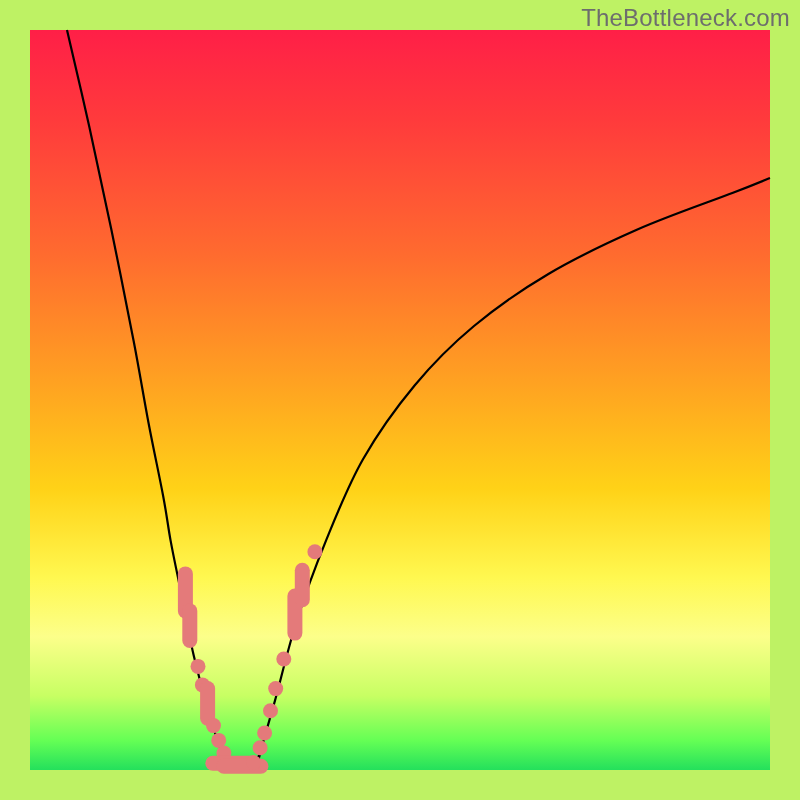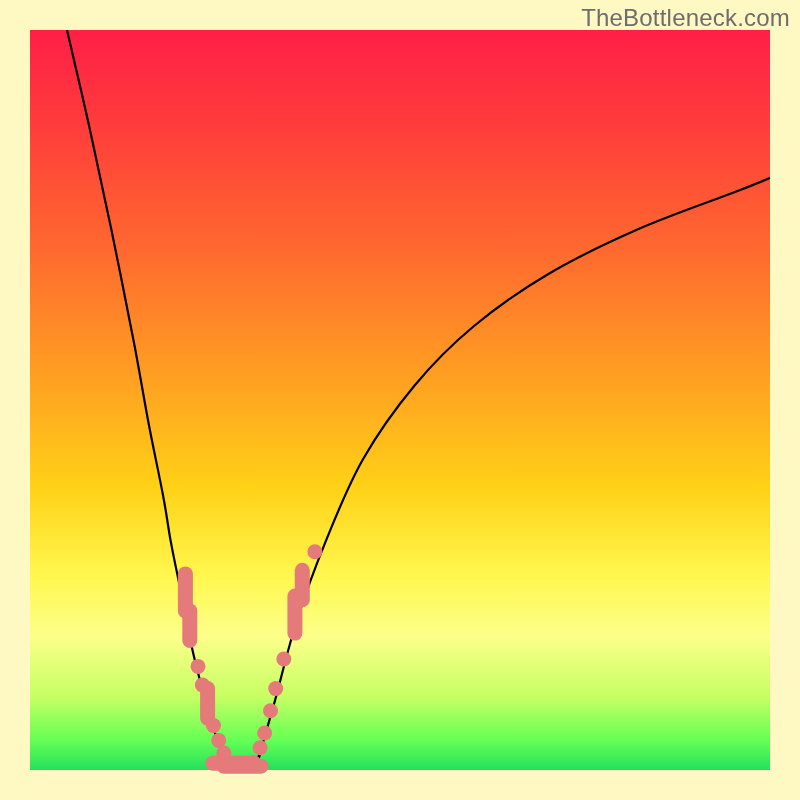--- a/index.html
+++ b/index.html
@@ -10,21 +10,21 @@
     background: #000;
     overflow: hidden;
     font-family: Arial, Helvetica, sans-serif;
   }
   .frame {
     position: absolute;
     left: 0;
     top: 0;
     width: 800px;
     height: 800px;
-    background: #fef9c3;
+    background: #bef264;
   }
   .gradient {
     position: absolute;
     left: 30px;
     top: 30px;
     width: 740px;
     height: 740px;
     
     background: linear-gradient(
       to bottom,

